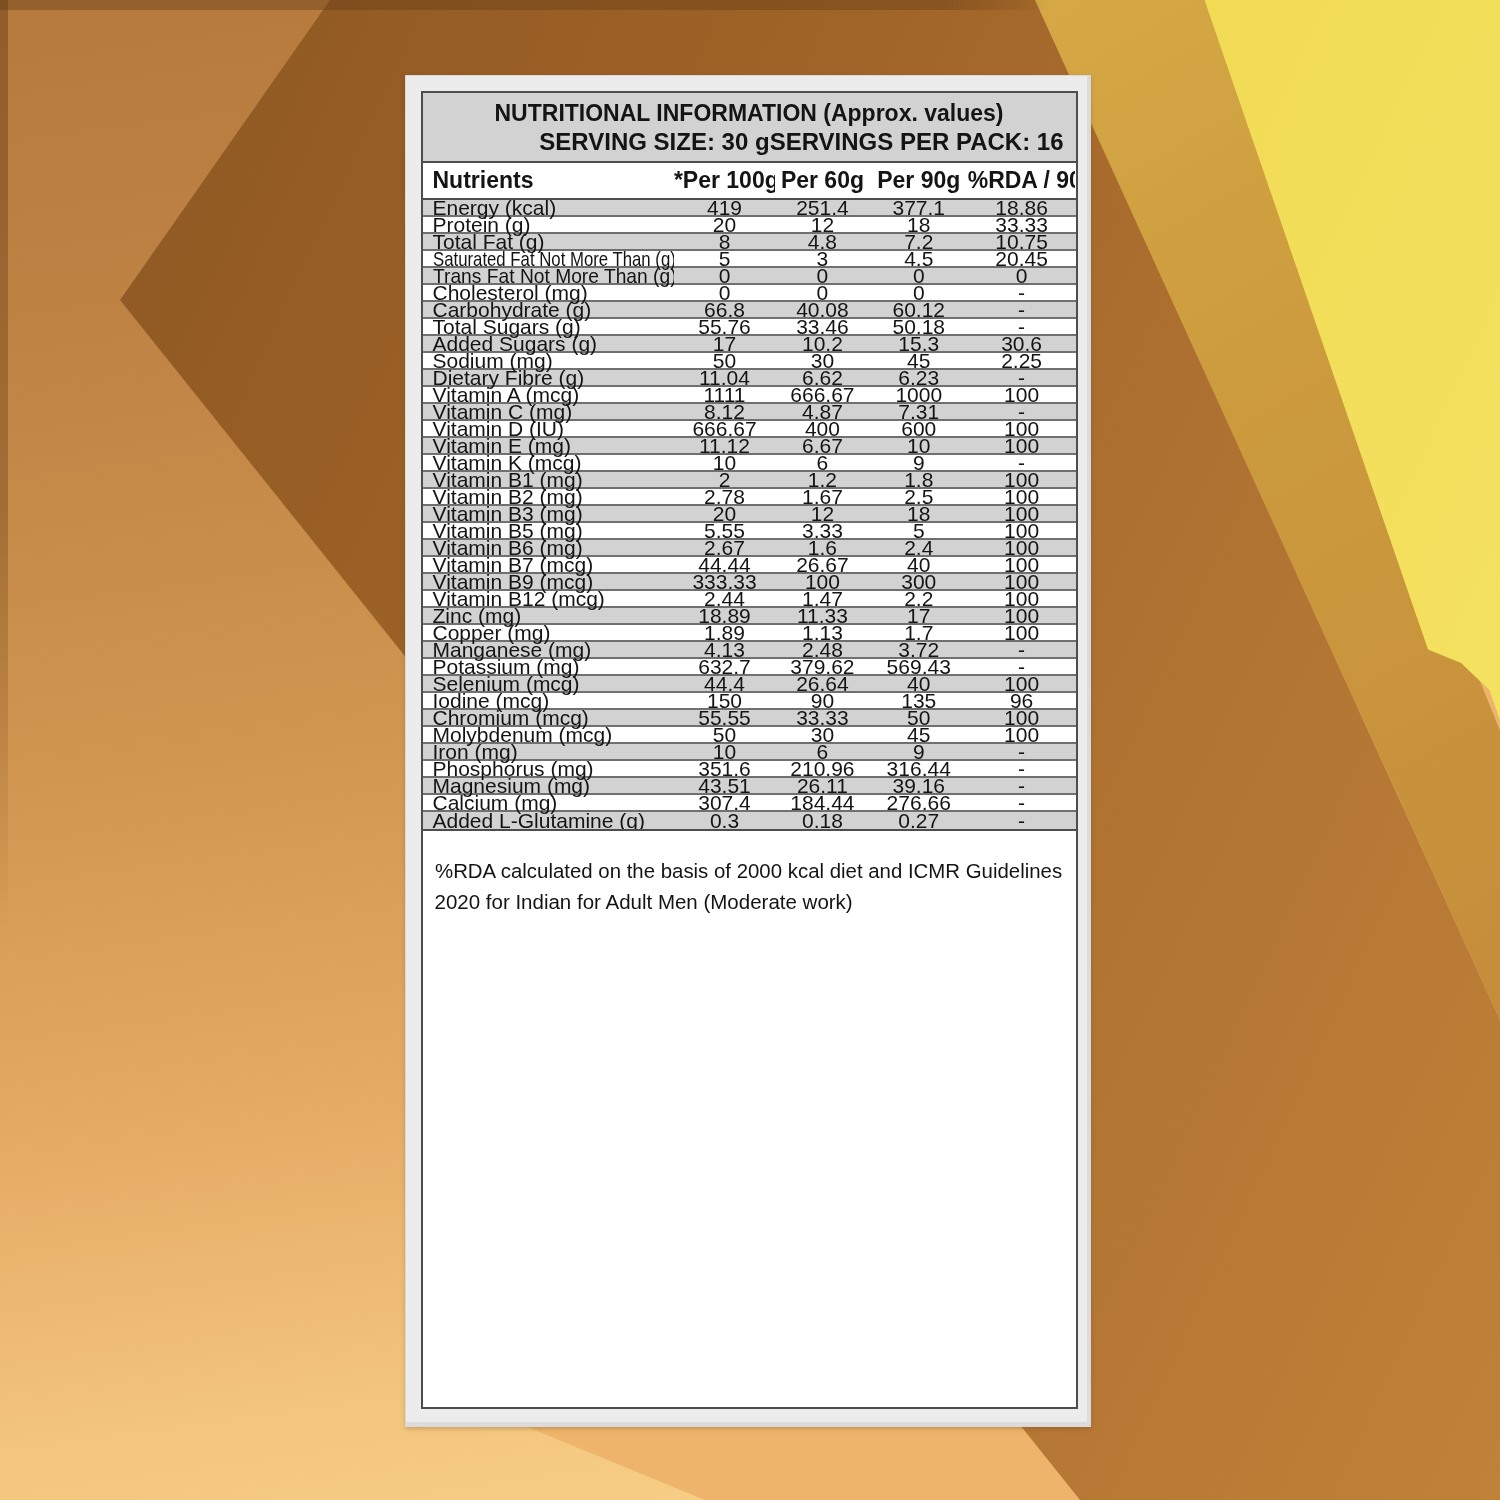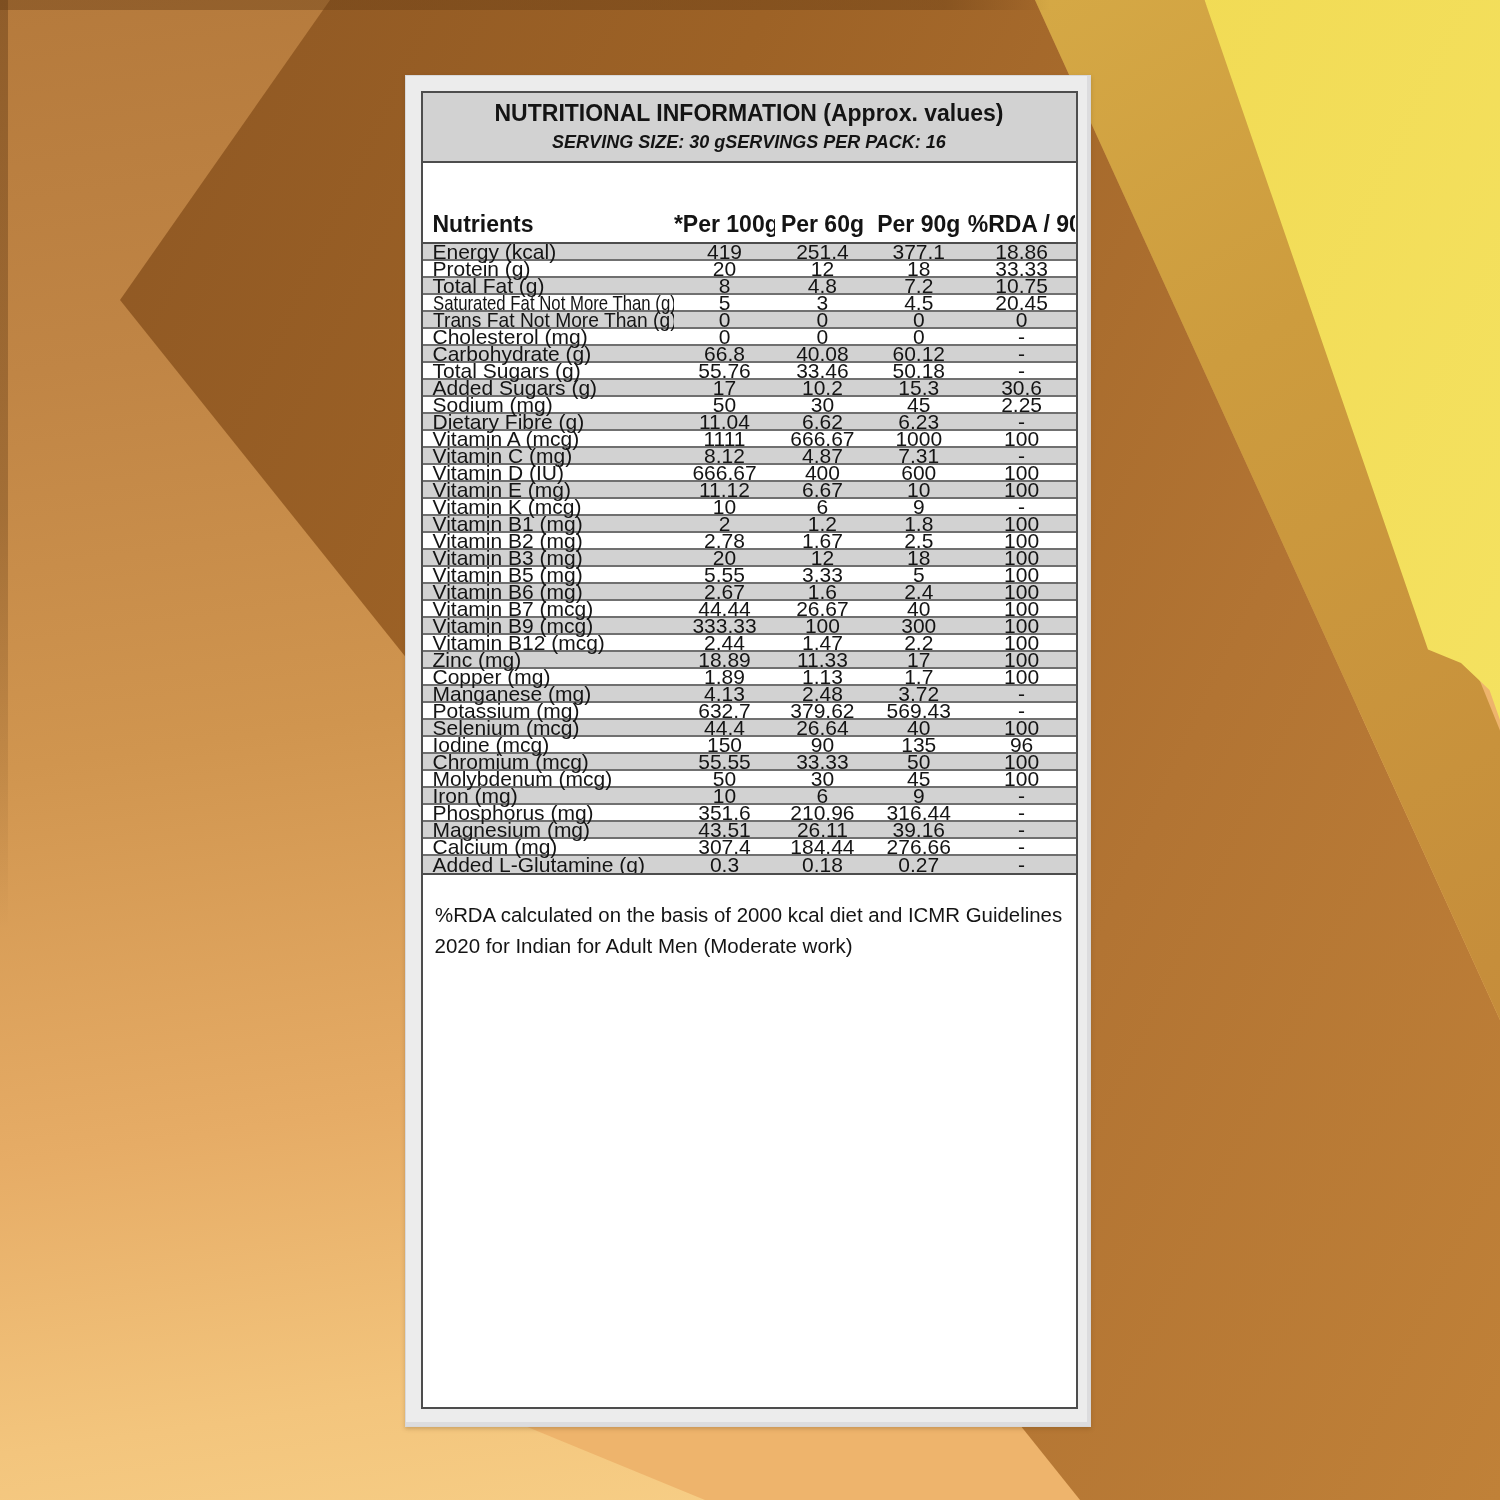--- a/index.html
+++ b/index.html
@@ -30,26 +30,26 @@
   .label-frame{position:absolute;left:405px;top:75px;width:686px;height:1352px;
     box-sizing:border-box;background:var(--frame-gray);
     border:1px solid #d8d8da;box-shadow:inset -3px -4px 0 #dcdcde, 0 2px 4px rgba(90,60,20,.25);
     padding:15px 14px 19px 14.5px;}
   .ntable{box-sizing:border-box;width:657px;height:1318px;border:2px solid var(--border-dark);
     background:var(--row-white);display:flex;flex-direction:column;}
 
   .table-header{box-sizing:border-box;height:70px;background:var(--row-gray);
     border-bottom:2px solid var(--border-dark);padding:7px 12px 0;}
   .t-title{text-align:center;font-size:23px;font-weight:bold;line-height:27px;white-space:nowrap;}
-  .serving-row{display:flex;justify-content:center;font-size:18px;font-weight:bold;line-height:30px;font-style:italic;}
+  .serving-row{display:flex;justify-content:flex-end;font-size:24px;font-weight:bold;line-height:30px;}
 
   .col-header{box-sizing:border-box;height:37px;background:var(--row-white);
     border-bottom:2px solid var(--border-dark);display:grid;
     grid-template-columns:38.5% 15.5% 14.5% 15% 16.5%;align-items:center;
-    font-weight:bold;font-size:23px;margin-top:44px;}
+    font-weight:bold;font-size:23px;}
   .col-header .cell{line-height:31px;}
 
   .rows{}
   .row{box-sizing:border-box;height:17px;display:grid;
     grid-template-columns:38.5% 15.5% 14.5% 15% 16.5%;align-items:center;
     border-bottom:2px solid var(--border-row);font-size:21px;background:var(--row-white);}
   .row:nth-child(odd){background:var(--row-gray);}
   .row:last-child{border-bottom:none;}
 
   .cell{overflow:hidden;}

